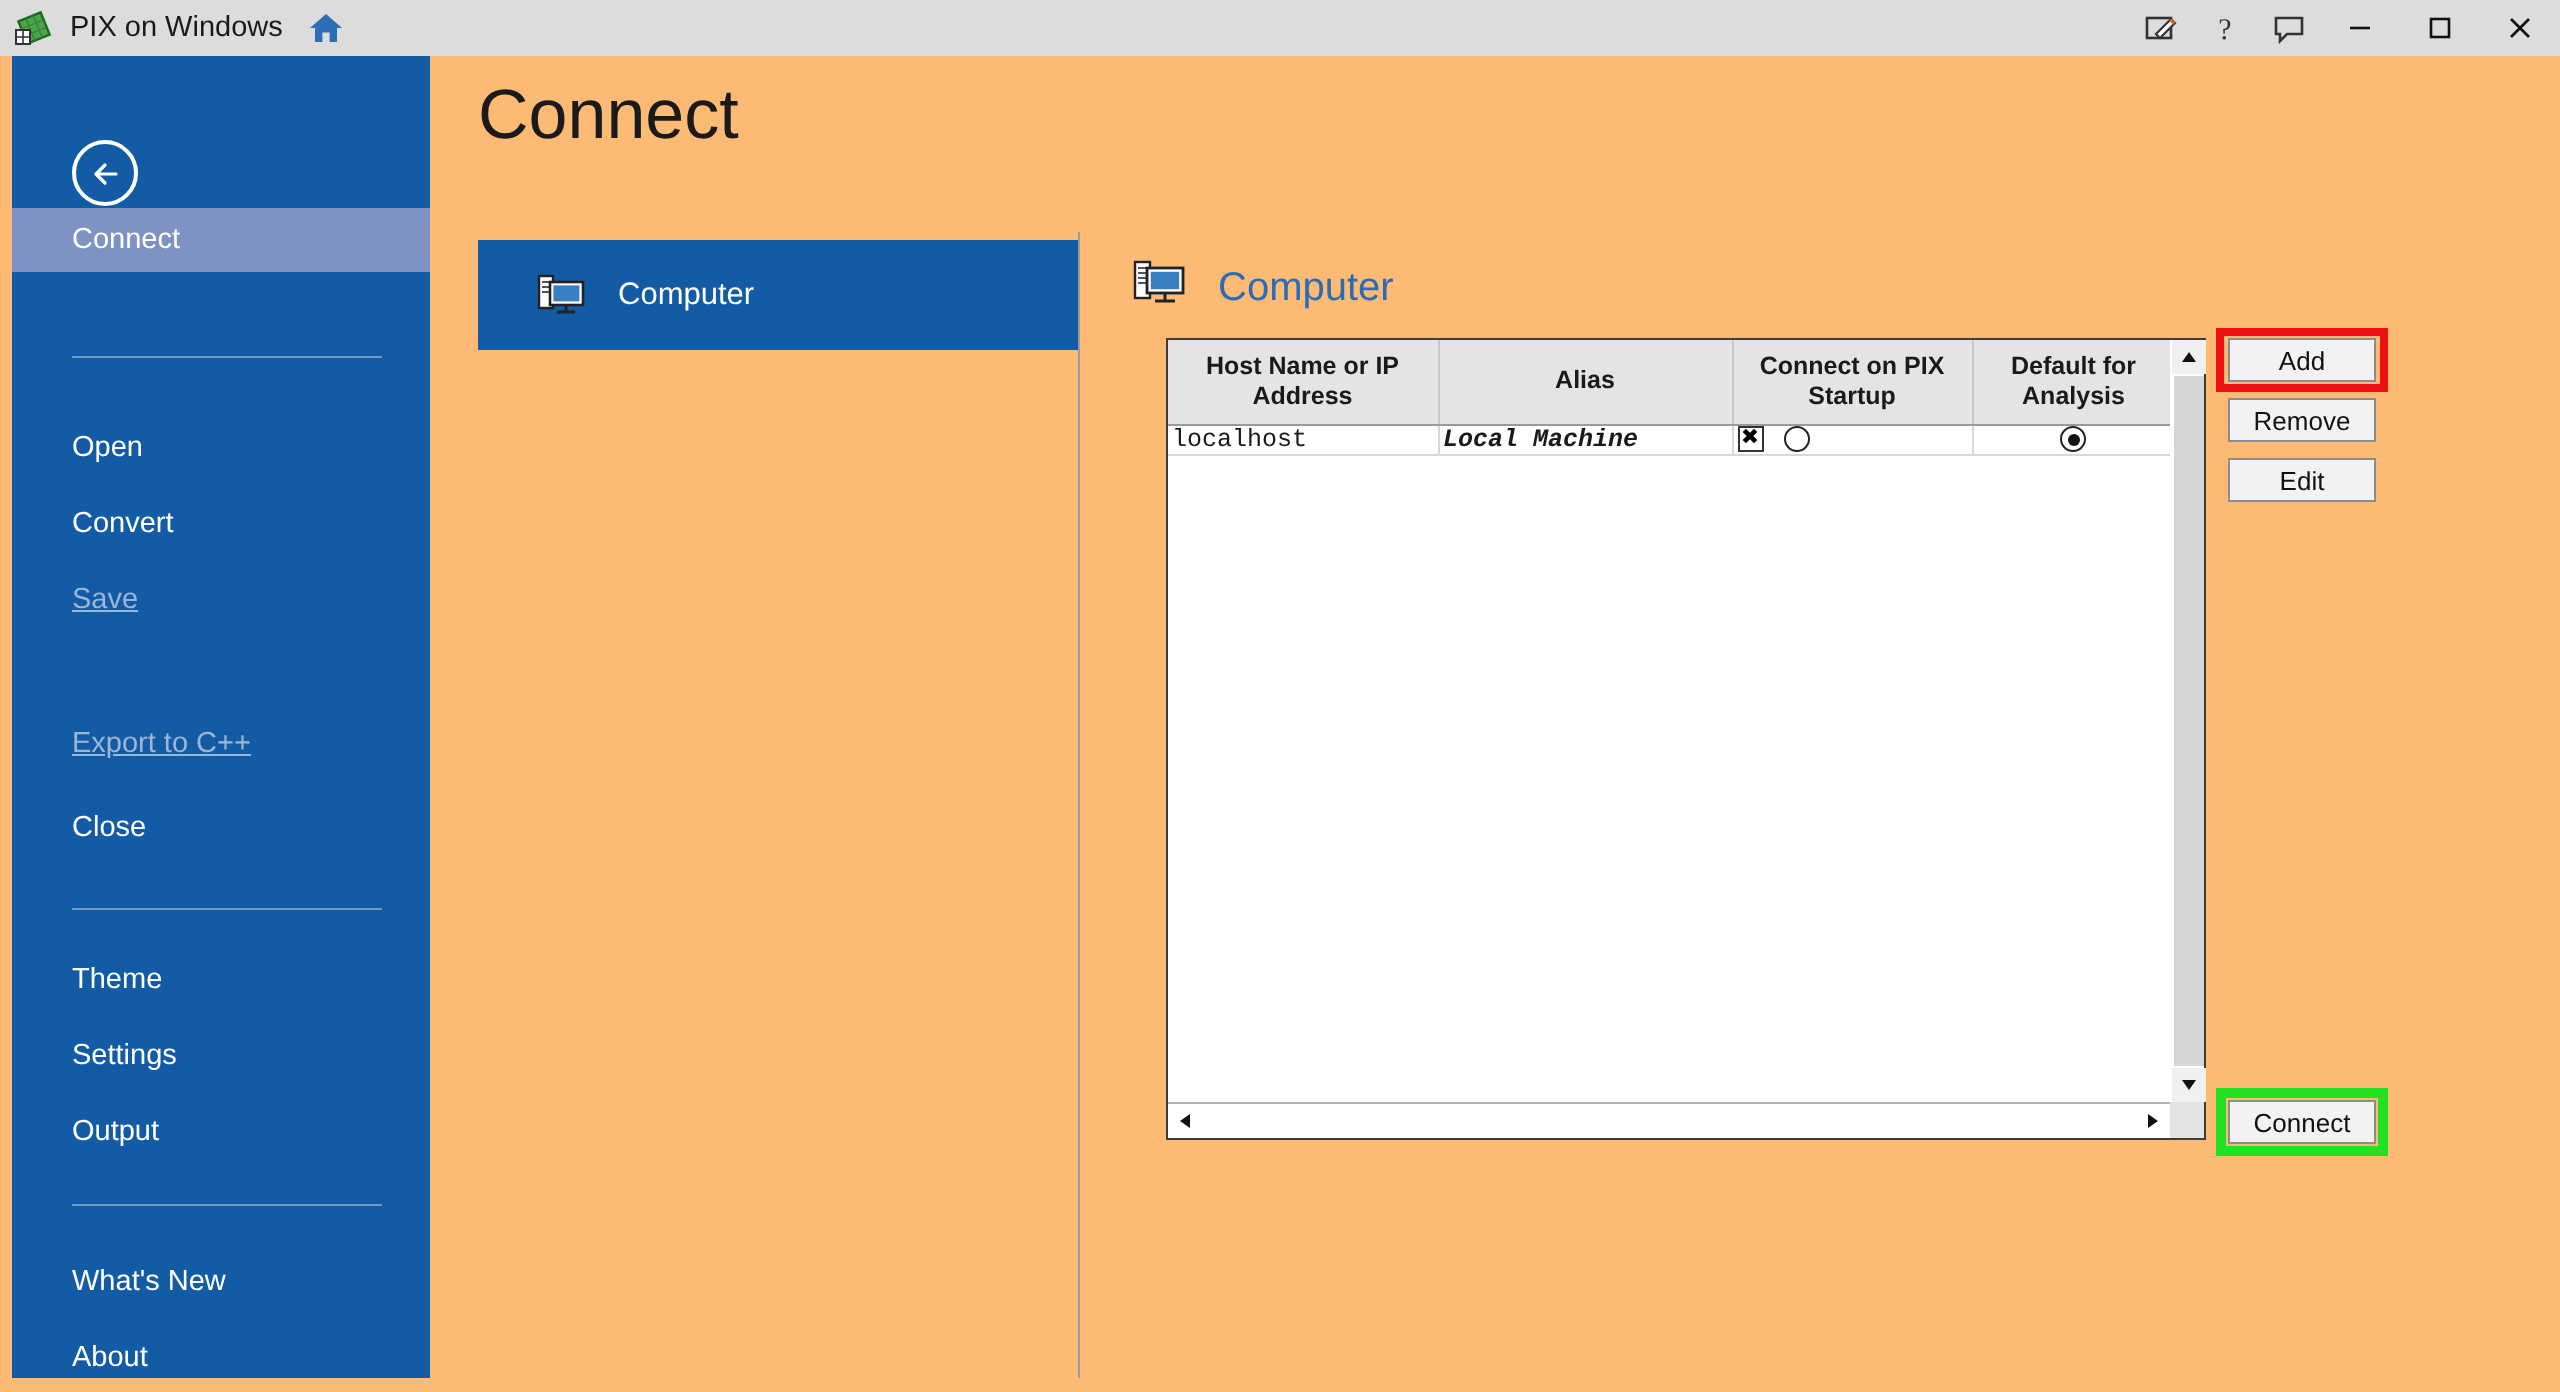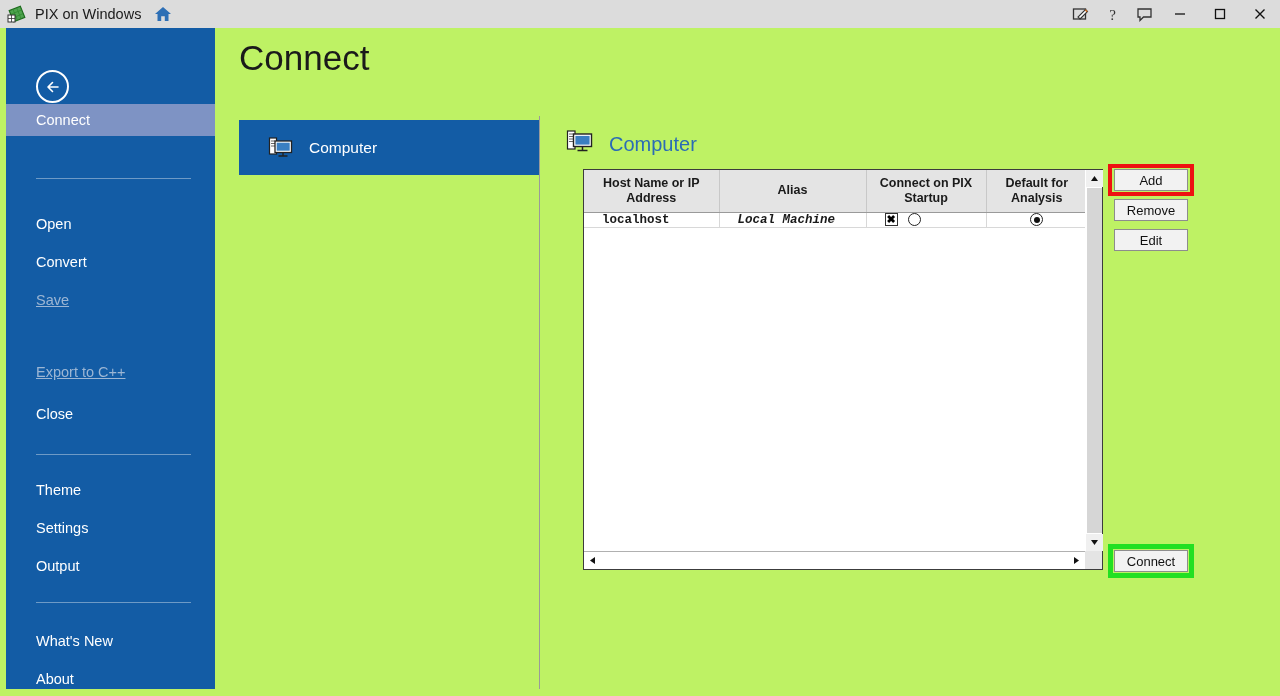--- a/index.html
+++ b/index.html
@@ -6,21 +6,21 @@
   html, body {
     margin: 0; padding: 0;
     width: 1280px; height: 696px;
     overflow: hidden;
     font-family: "Liberation Sans", sans-serif;
     background: #d4d0c8;
   }
   #app {
     position: relative;
     width: 1280px; height: 696px;
-    background: #bef264;
+    background: #fdba74;
     overflow: hidden;
   }
 
   
   #titlebar {
     position: absolute; left: 0; top: 0; width: 1280px; height: 28px;
     background: #dcdcdc;
     display: flex; align-items: center;
   }
   #app-icon {
@@ -115,24 +115,24 @@
     padding: 4px 2px; line-height: 15px;
     border-right: 1px solid #c8c8c8;
     border-bottom: 1px solid #9a9a9a;
     height: 42px;
     vertical-align: middle;
   }
   table.grid th:last-child { border-right: none; }
   table.grid td {
     font-family: "Liberation Mono", monospace;
     font-size: 12.5px; color: #1a1a1a;
-    height: 15px; padding: 0 18px;
+    height: 15px; padding: 0 2px;
     border-right: 1px solid #d8d8d8;
     border-bottom: 1px solid #d8d8d8;
-    white-space: nowrap; overflow: hidden; font-weight: bold;
+    white-space: nowrap; overflow: hidden;
   }
   table.grid td:last-child { border-right: none; }
   tr.selected-row td {
     background: #a8c6de;
     border-top: 2px solid #1f5fa8;
     border-bottom: 2px solid #1f5fa8;
   }
   tr.selected-row td:first-child { border-left: 2px solid #1f5fa8; }
   tr.selected-row td:last-child { border-right: 2px solid #1f5fa8; }
   td.italic { font-style: italic; font-weight: bold; }

